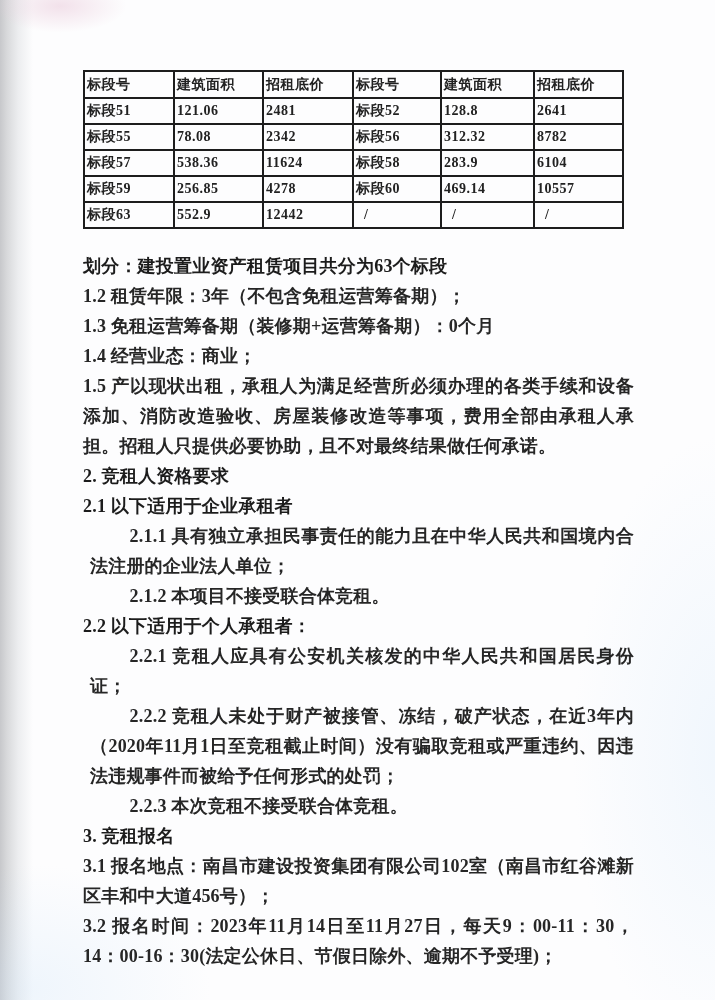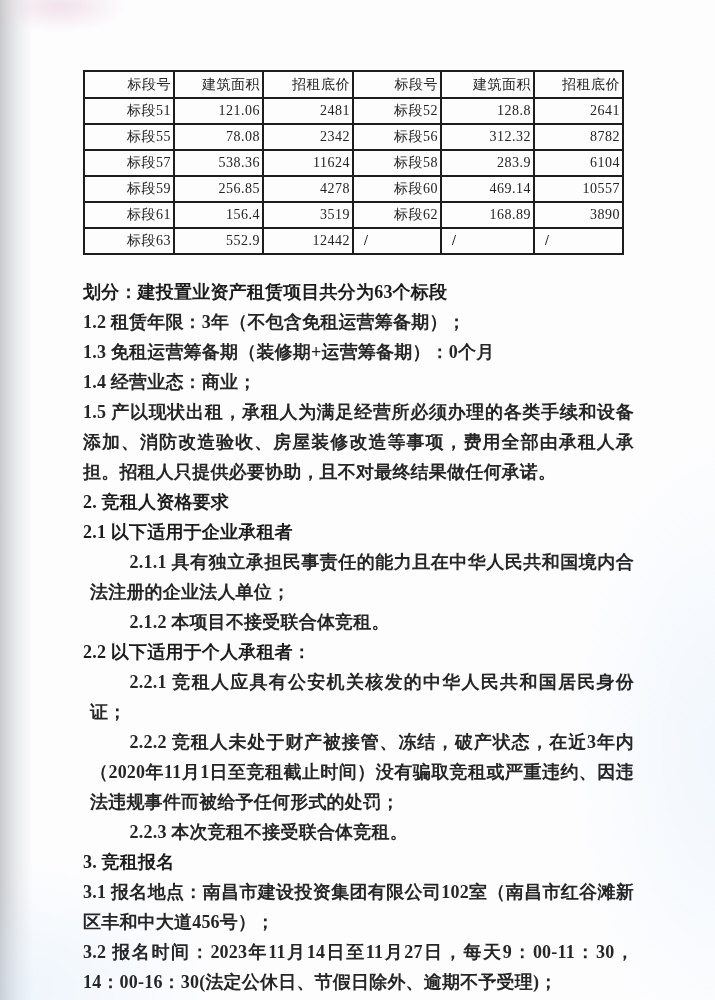--- a/index.html
+++ b/index.html
@@ -19,22 +19,22 @@
   
   table.bids {
     border-collapse: collapse;
     margin: 70px 0 0 83px;
     width: 539px;
     table-layout: fixed;
   }
   table.bids th, table.bids td {
     border: 2px solid #1d1d1d;
     font-size: 14px;
-    font-weight: 400;
-    text-align: right;
+    font-weight: 700;
+    text-align: left;
     height: 26px;
     padding: 0 2px;
     letter-spacing: 0.5px;
     color: #222;
   }
   table.bids th { height: 27px; }
   table.bids td.slash { text-align: left; padding-left: 10px; font-weight: 600; }
 
   
   .doc-text {
@@ -98,28 +98,20 @@
     </tr>
     <tr>
       <td>标段59</td>
       <td>256.85</td>
       <td>4278</td>
       <td>标段60</td>
       <td>469.14</td>
       <td>10557</td>
     </tr>
     <tr>
-      <td>标段61</td>
-      <td>156.4</td>
-      <td>3519</td>
-      <td>标段62</td>
-      <td>168.89</td>
-      <td>3890</td>
-    </tr>
-    <tr>
       <td>标段63</td>
       <td>552.9</td>
       <td>12442</td>
       <td class="slash">/</td>
       <td class="slash">/</td>
       <td class="slash">/</td>
     </tr>
   </tbody>
     </table>
 

